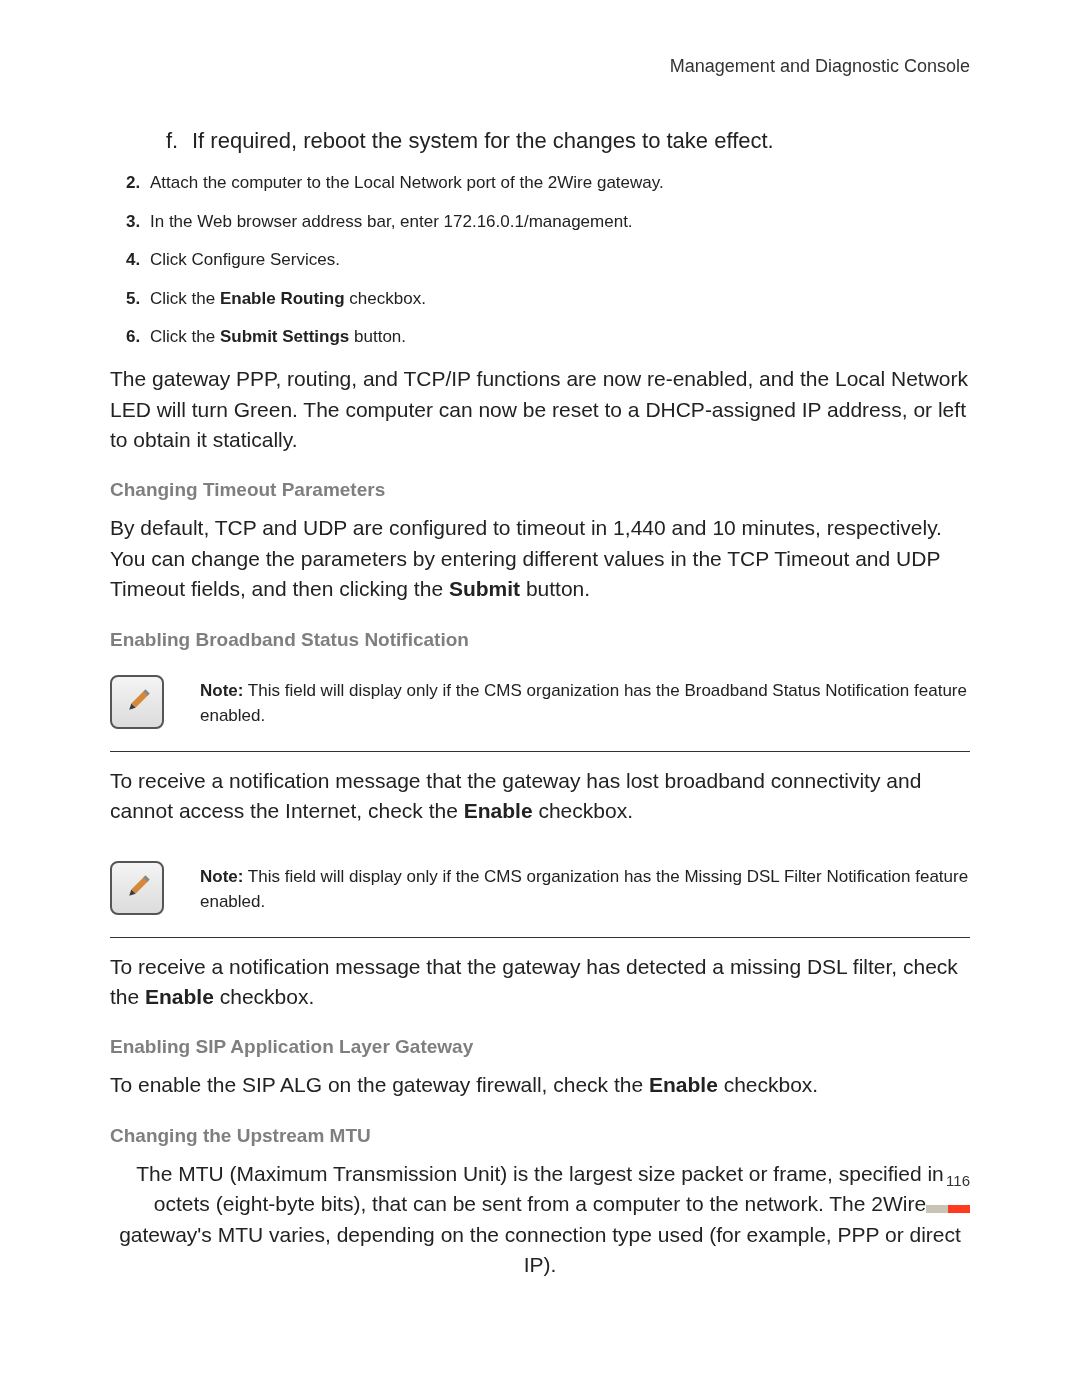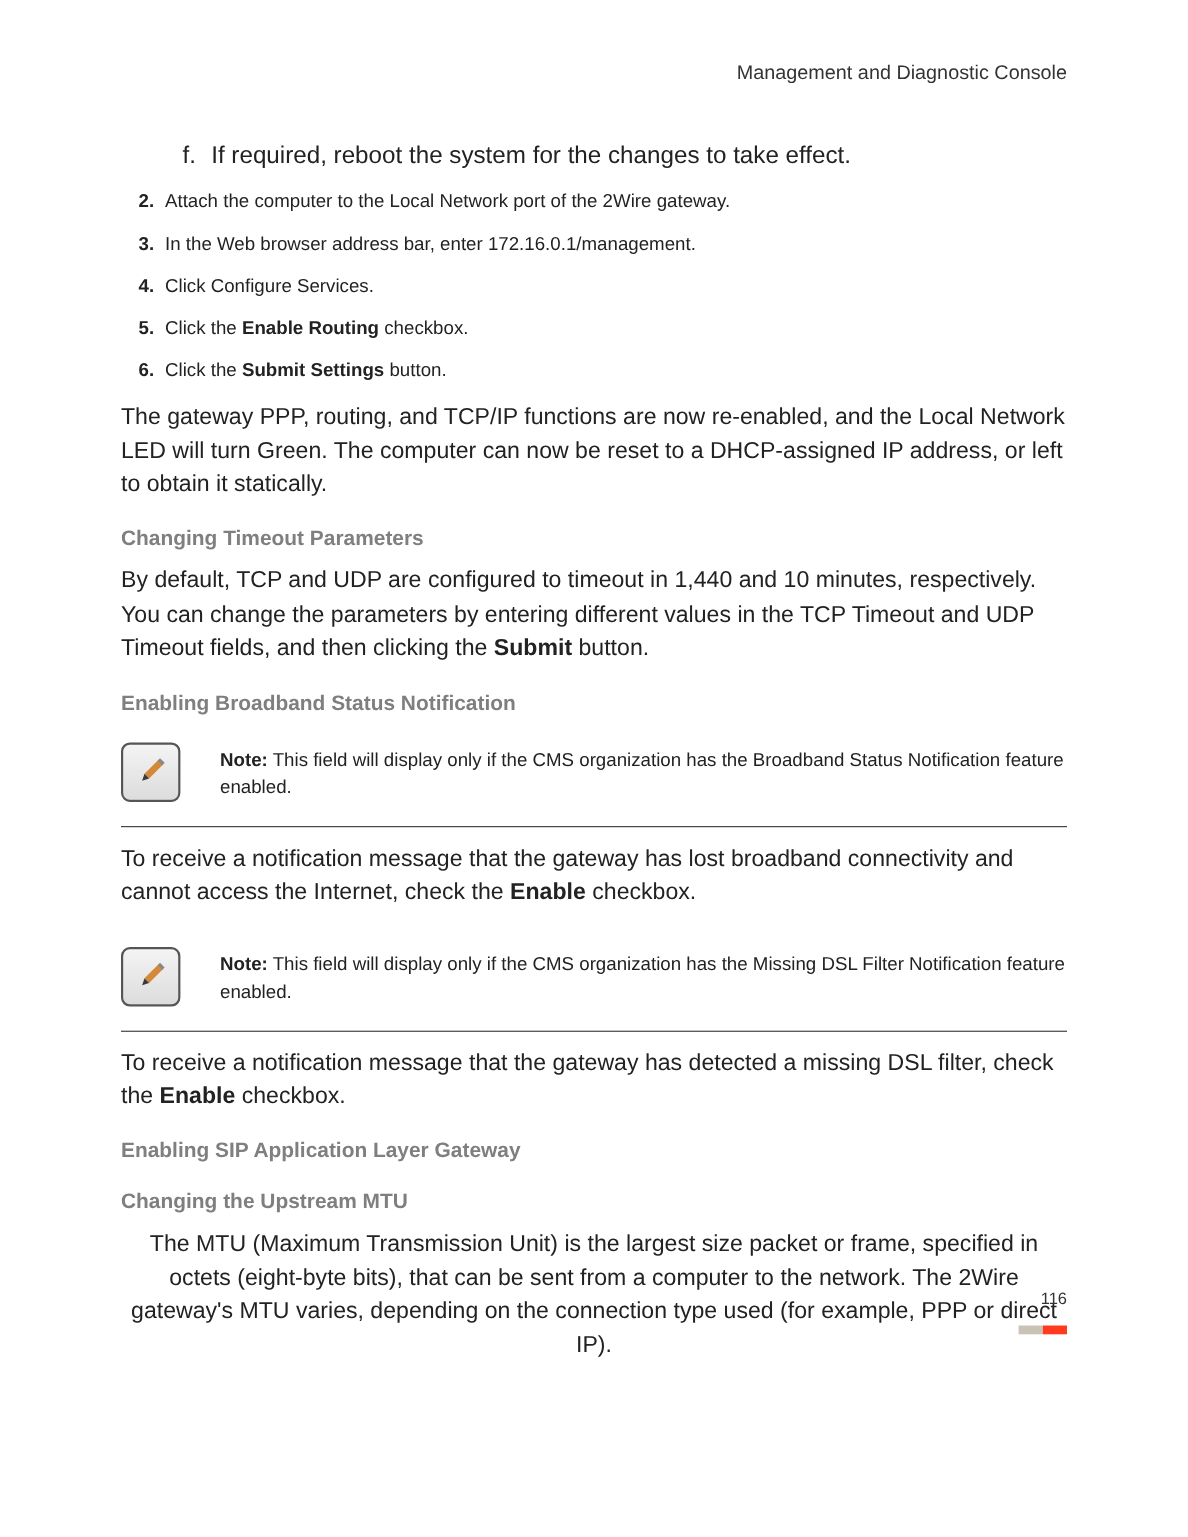--- a/index.html
+++ b/index.html
@@ -174,20 +174,23 @@
     <div class="note-text">
       <span class="bold">Note:</span><span> This field will display only if the CMS organization has the Missing DSL Filter Notification feature enabled.</span>
     </div>
   </div>
   <hr class="divider">
   <p class="para" style="margin-top:12px;">
     <span>To receive a notification message that the gateway has detected a missing DSL filter, check the </span><span class="bold">Enable</span><span> checkbox.</span>
   </p>
 
   <h3 class="sec-head">Enabling SIP Application Layer Gateway</h3>
+  <p class="para" style="margin-top:10px;">
+    <span>To enable the SIP ALG on the gateway firewall, check the </span><span class="bold">Enable</span><span> checkbox.</span>
+  </p>
 
   <h3 class="sec-head">Changing the Upstream MTU</h3>
   <p class="para" style="margin-top:10px;text-align:center;">The MTU (Maximum Transmission Unit) is the largest size packet or frame, specified in octets (eight-byte bits), that can be sent from a computer to the network. The 2Wire gateway's MTU varies, depending on the connection type used (for example, PPP or direct IP).</p>
 
   <div class="page-num">116</div>
 
   <div class="footer-stripe">
     <div class="seg" style="background:#c9c3b5"></div>
     <div class="seg" style="background:#ff3a1f"></div>
   </div>

